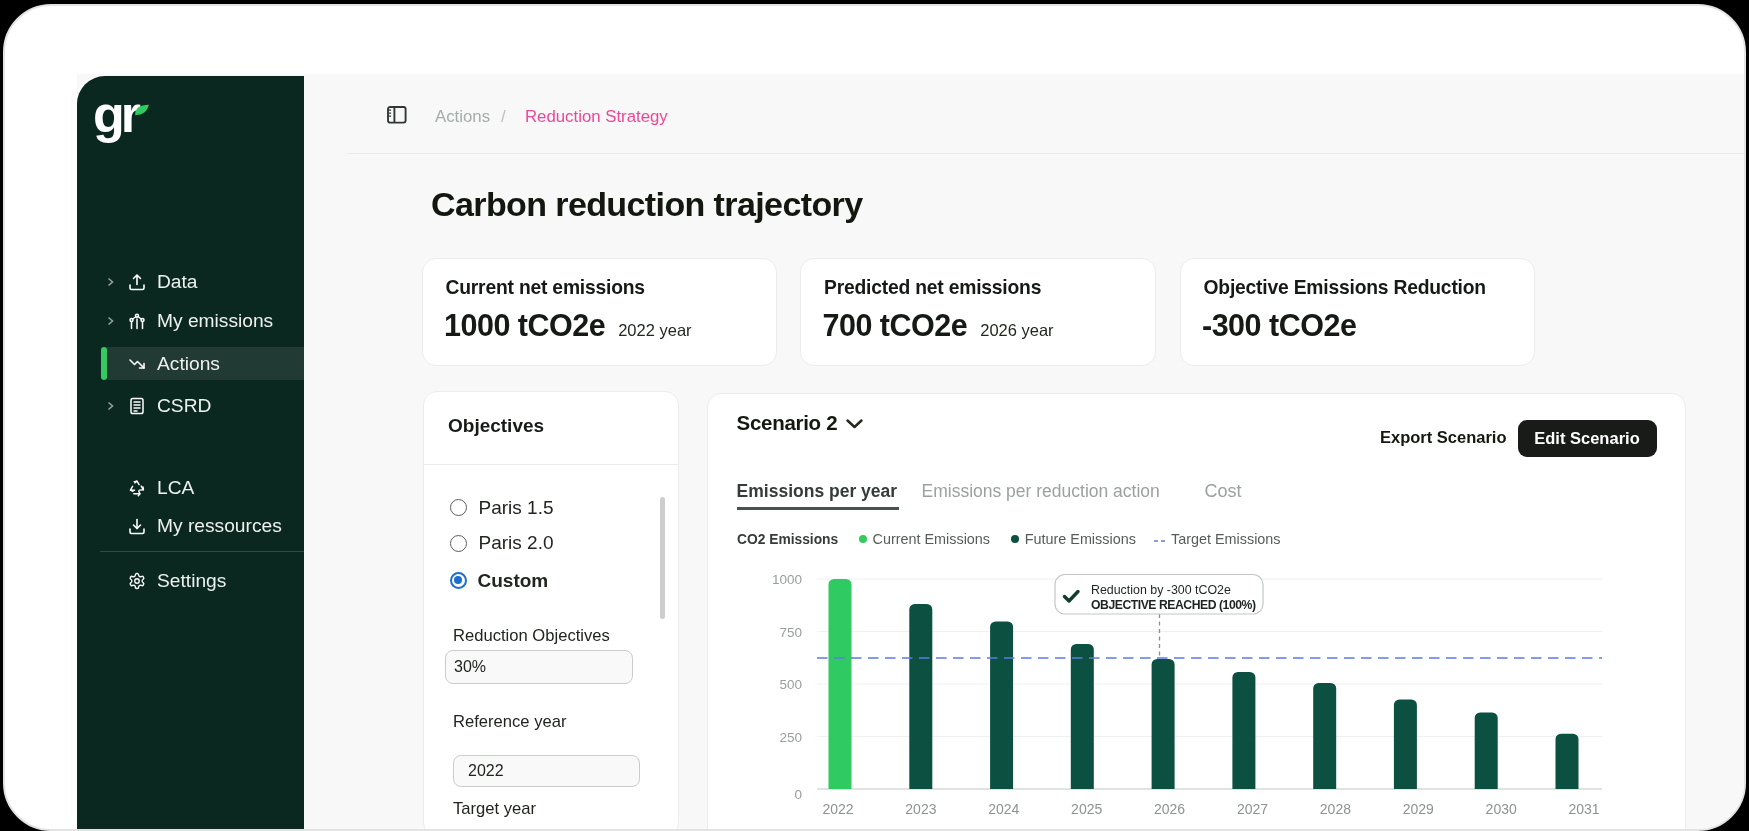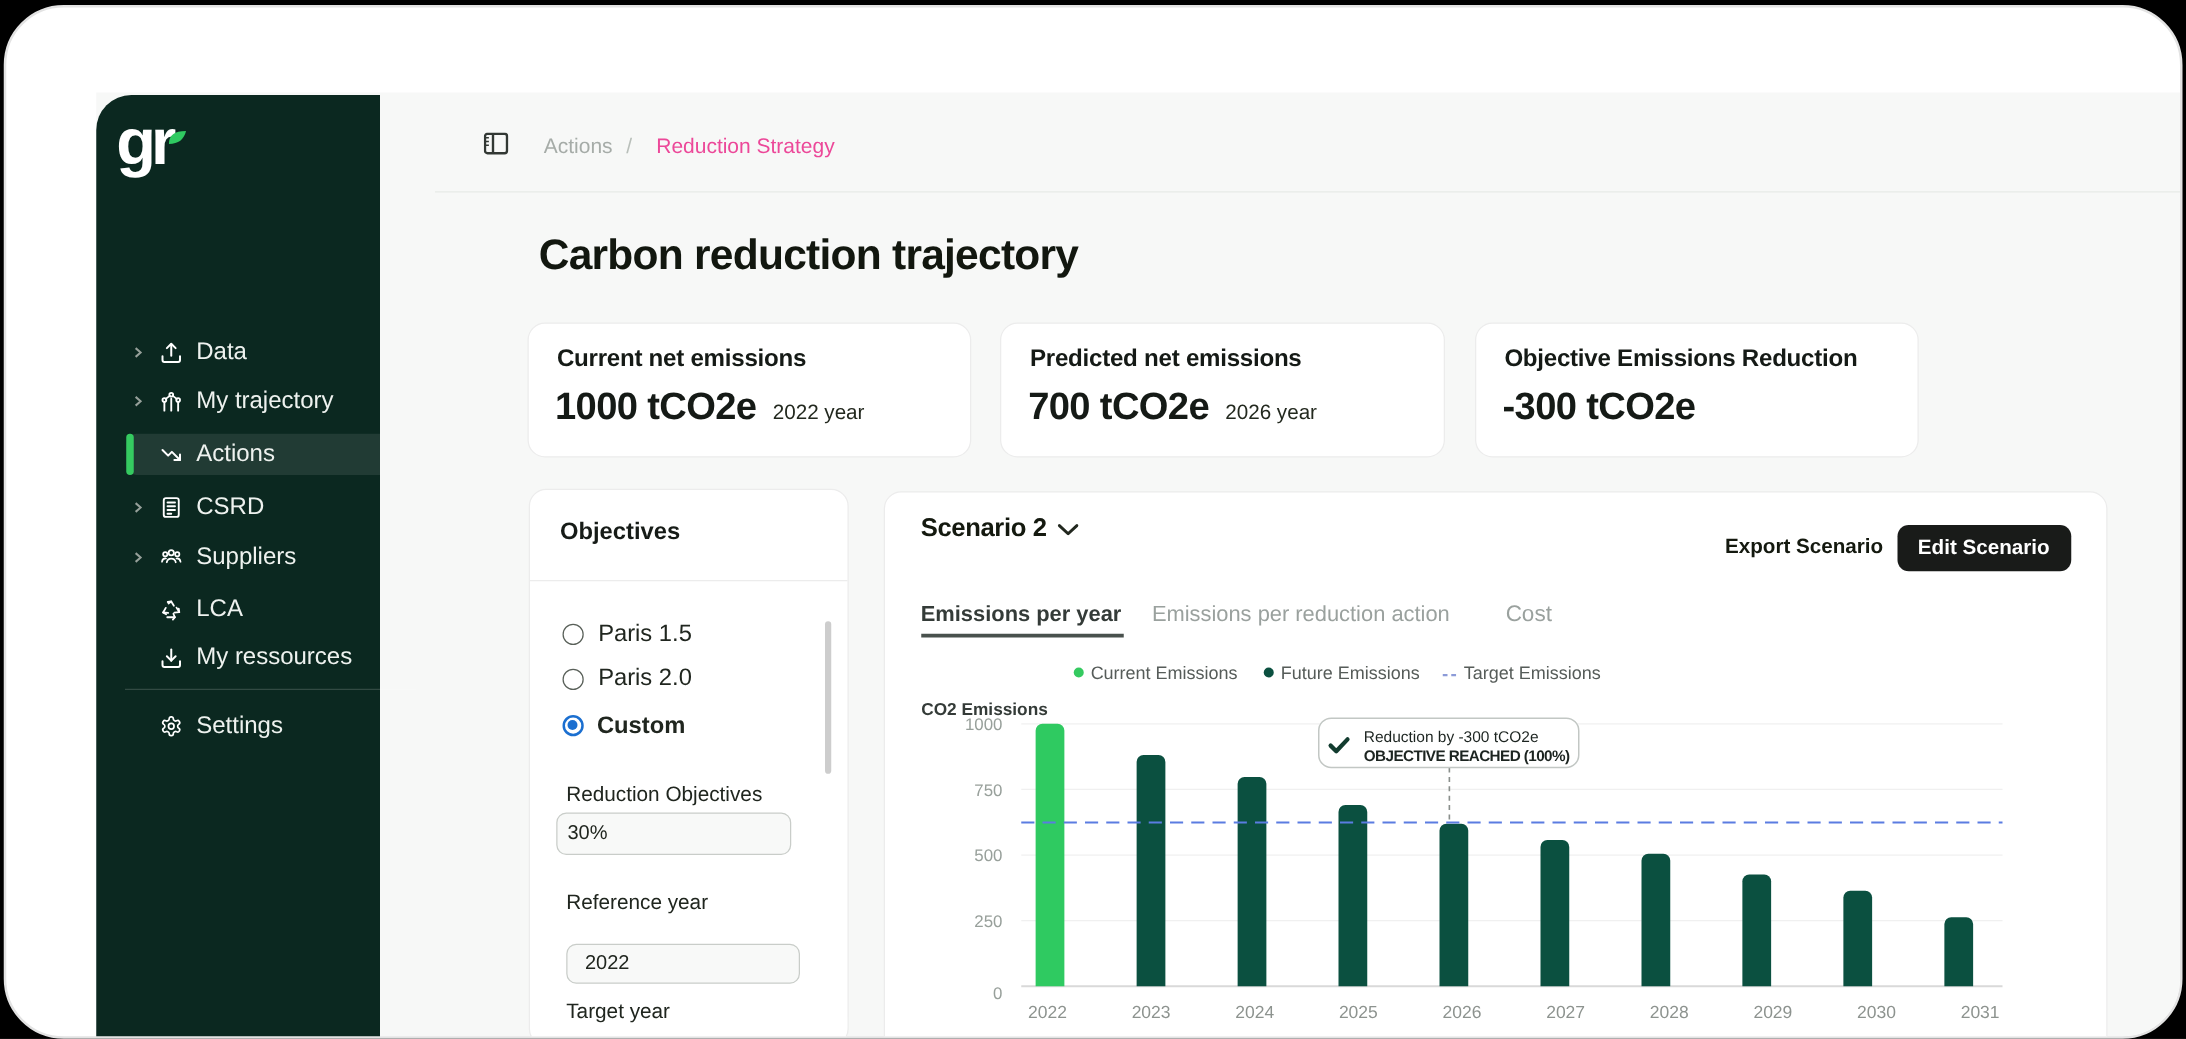--- a/index.html
+++ b/index.html
@@ -87,21 +87,21 @@
         </svg>
       <svg class="icon" viewBox="0 0 18 18" fill="none" stroke="#fff" stroke-width="1.5" stroke-linecap="round">
           <path d="M3.5 16.5 V10"></path>
           <path d="M9 16.5 V7"></path>
           <path d="M14.5 16.5 V10"></path>
           <path d="M4.5 7.2 L8 4.5 M10 4.5 L13.5 7.2" stroke-width="1.3"></path>
           <circle cx="3.5" cy="8" r="1.5"></circle>
           <circle cx="9" cy="3.8" r="1.5"></circle>
           <circle cx="14.5" cy="8" r="1.5"></circle>
         </svg>
-      <span class="txt">My trajectory</span>
+      <span class="txt">My emissions</span>
     </div>
 
     <div class="srow active" style="top:271.7px">
       <div class="abar"></div>
       <svg class="icon" viewBox="0 0 18 18" fill="none" stroke="#fff" stroke-width="1.6" stroke-linecap="round" stroke-linejoin="round">
           <path d="M2 5 l4.5 4.5 3-3 L16 13"></path>
           <path d="M16 8.5 V13 h-4.5"></path>
         </svg>
       <span class="txt">Actions</span>
     </div>
@@ -113,34 +113,20 @@
       <svg class="icon" viewBox="0 0 18 18" fill="none" stroke="#fff" stroke-width="1.5" stroke-linecap="round">
           <rect x="3" y="1.5" width="12" height="15" rx="1.8"></rect>
           <path d="M6 5 h6"></path>
           <path d="M6 8 h6"></path>
           <path d="M6 11 h6"></path>
           <path d="M6 14 h3"></path>
         </svg>
       <span class="txt">CSRD</span>
     </div>
 
-    <div class="srow" style="top:354px">
-      <svg class="chev" viewBox="0 0 10 10" fill="none" stroke="#96a09a" stroke-width="1.6">
-          <path d="M3.5 1.5 L7.5 5 L3.5 8.5"></path>
-        </svg>
-      <svg class="icon" viewBox="0 0 18 18" fill="none" stroke="#fff" stroke-width="1.4" stroke-linecap="round">
-          <circle cx="9" cy="5.2" r="2.1"></circle>
-          <circle cx="4.2" cy="6.4" r="1.7"></circle>
-          <circle cx="13.8" cy="6.4" r="1.7"></circle>
-          <path d="M5.4 12.8 a3.7 3.7 0 0 1 7.2 0"></path>
-          <path d="M1.6 12.4 a3 3 0 0 1 3.2-2.6"></path>
-          <path d="M16.4 12.4 a3 3 0 0 0 -3.2-2.6"></path>
-        </svg>
-      <span class="txt">Suppliers</span>
-    </div>
 
     <div class="srow" style="top:395.8px">
       <svg class="icon" viewBox="0 0 18 18" fill="none" stroke="#fff" stroke-width="1.45" stroke-linecap="round" stroke-linejoin="round">
           <path d="M6.8 3.8 L9 2.2 l2.1 3.4"></path>
           <path d="M9 2.2 L6.2 2.6"></path>
           <path d="M13.2 7.1 l2.2 3.6 -3.9 .4"></path>
           <path d="M15.4 10.7 l-.4-2.8"></path>
           <path d="M4.6 7.3 L2.5 11 l4 .3"></path>
           <path d="M2.5 11 l2.4 1.4"></path>
           <path d="M5.8 14.8 h6.1 l-1.2 -2.8"></path>
@@ -226,21 +212,21 @@
         <path d="M1.5 1.5 L8.5 8 L15.5 1.5"></path>
       </svg>
     <div class="abs" style="left:672px;top:34px;font-size:16.5px;font-weight:bold;color:#14190f;">Export Scenario</div>
     <div class="btn-dark" style="left:809.5px;top:26px;width:139px;height:37.5px;">Edit Scenario</div>
 
     <div class="tab" style="left:28.6px;top:87.5px;font-weight:bold;color:#343b38;">Emissions per year</div>
     <div class="abs" style="left:28.5px;top:113.6px;width:162.5px;height:2.4px;background:#49514d;"></div>
     <div class="tab" style="left:213.5px;top:87.5px;color:#9aa19e;">Emissions per reduction action</div>
     <div class="tab" style="left:496.5px;top:87.5px;color:#9aa19e;font-size:18px;">Cost</div>
 
-    <div class="leg" style="left:29px;top:138px;font-size:13.8px;font-weight:bold;color:#343b38;margin-top:28px;">CO2 Emissions</div>
+    <div class="leg" style="left:29px;top:138px;font-size:13.8px;font-weight:bold;color:#343b38;">CO2 Emissions</div>
     <div class="leg" style="left:150.5px;top:137.5px;"><span class="dot" style="background:#35ca60;"></span>Current Emissions</div>
     <div class="leg" style="left:302.7px;top:137.5px;"><span class="dot" style="background:#0b5040;"></span>Future Emissions</div>
     <div class="leg" style="left:446px;top:137.5px;"><svg width="11" height="6" viewBox="0 0 11 6" style="margin-right:6px;">
           <path d="M0 3 h11" stroke="#8c9bd8" stroke-width="1.8" stroke-dasharray="4 3"></path>
         </svg>Target Emissions</div>
 
     <svg class="abs" style="left:-2.6px;top:162.4px;" width="980" height="262" viewBox="0 0 980 262">
 
       <g stroke="#f0f0f0" stroke-width="1">
         <line x1="112" y1="23" x2="897" y2="23"></line>

